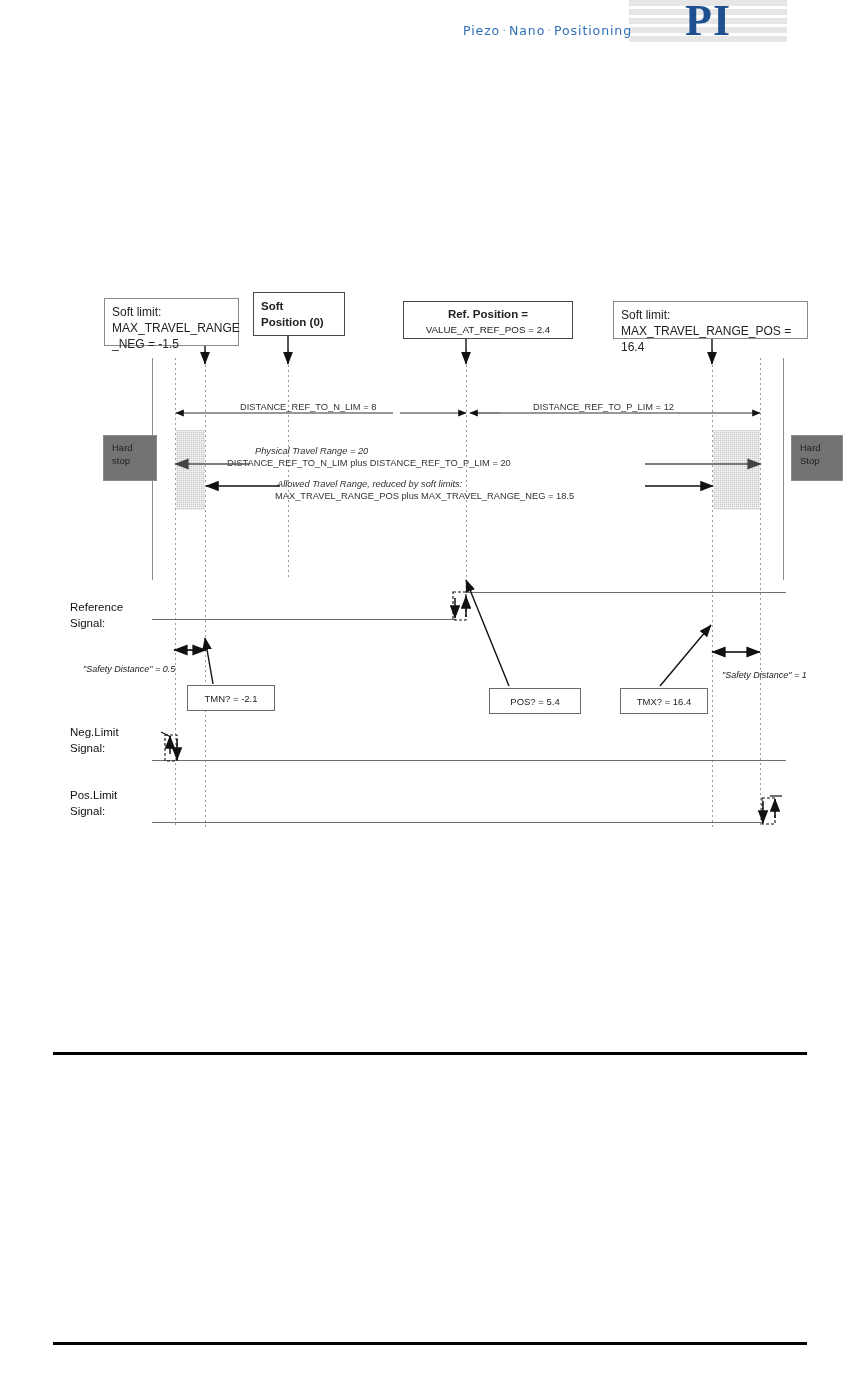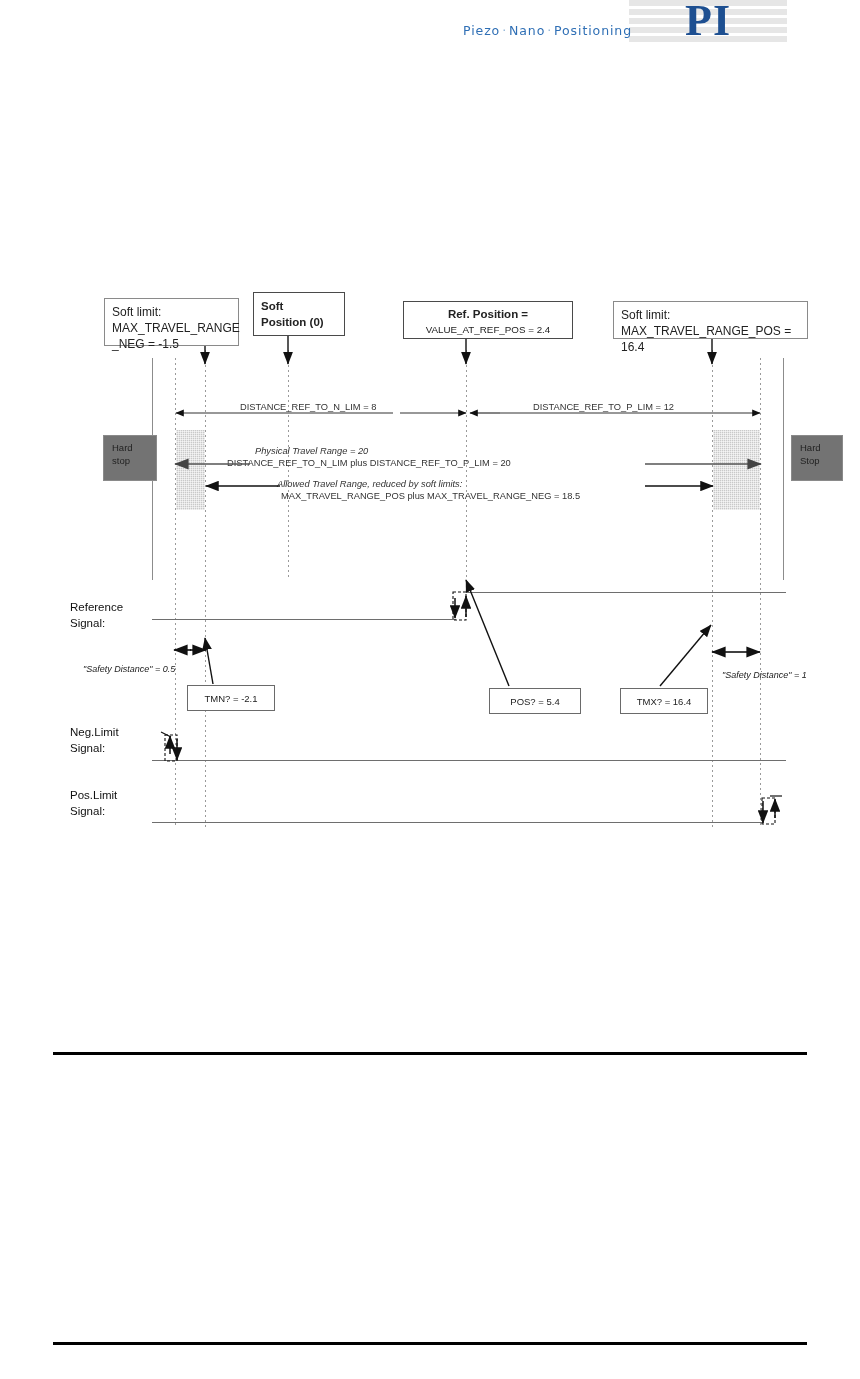--- a/index.html
+++ b/index.html
@@ -249,21 +249,21 @@
       <div>Stop</div>
     </div>
 
     <div class="dimtext" style="left:240px; top:122px;">DISTANCE_REF_TO_N_LIM = 8</div>
     <div class="dimtext" style="left:533px; top:122px;">DISTANCE_REF_TO_P_LIM = 12</div>
 
     <div class="dimtext ital" style="left:255px; top:166px;">Physical Travel Range = 20</div>
     <div class="dimtext" style="left:227px; top:178px;">DISTANCE_REF_TO_N_LIM plus DISTANCE_REF_TO_P_LIM = 20</div>
 
     <div class="dimtext ital" style="left:277px; top:199px;">Allowed Travel Range, reduced by soft limits:</div>
-    <div class="dimtext" style="left:281px; top:211px;text-align:center;">MAX_TRAVEL_RANGE_POS plus MAX_TRAVEL_RANGE_NEG = 18.5</div>
+    <div class="dimtext" style="left:275px; top:211px;text-align:center;">MAX_TRAVEL_RANGE_POS plus MAX_TRAVEL_RANGE_NEG = 18.5</div>
 
     <div class="siglabel" style="left:70px; top:320px;">
       <span>Reference</span><br>
       <span>Signal:</span>
     </div>
     <div class="siglabel" style="left:70px; top:445px;">
       <span>Neg.Limit</span><br>
       <span>Signal:</span>
     </div>
     <div class="siglabel" style="left:70px; top:508px;">

